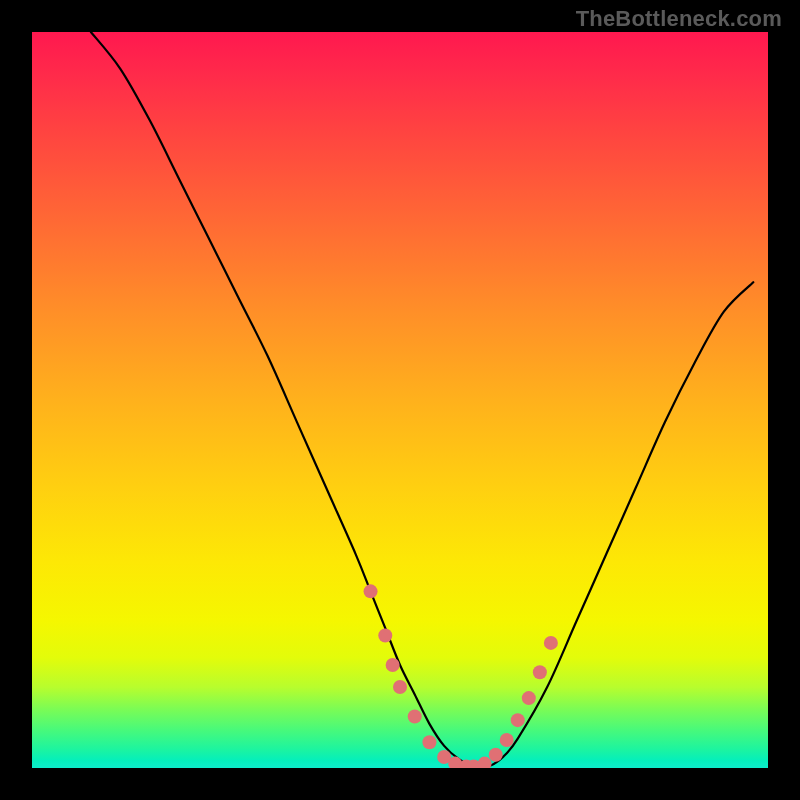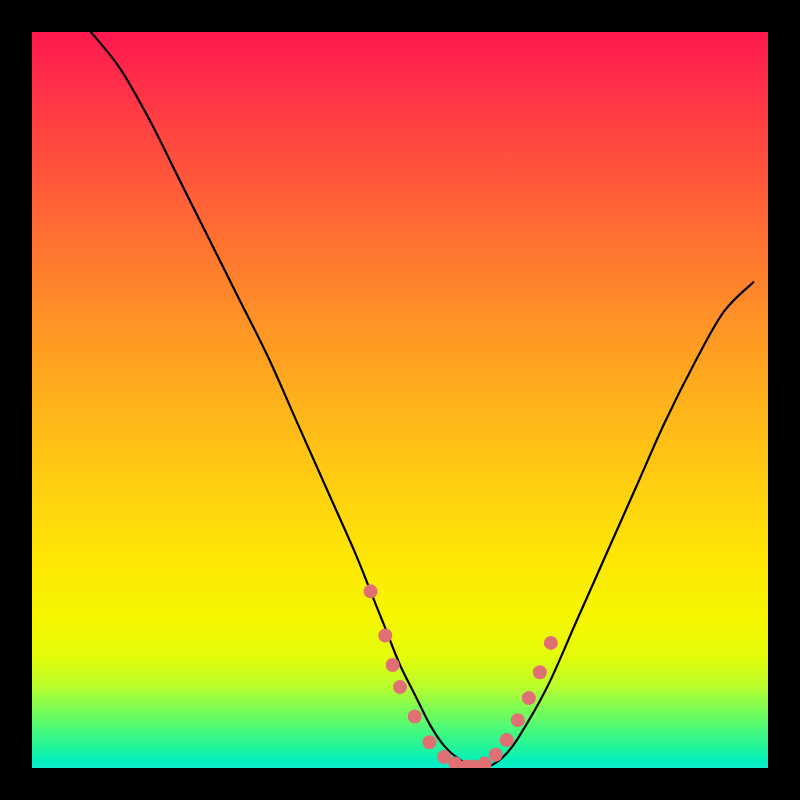--- a/index.html
+++ b/index.html
@@ -82,13 +82,14 @@
           <circle cx="452.64" cy="731.58" r="7" fill="#e07074"></circle>
           <circle cx="463.68" cy="722.75" r="7" fill="#e07074"></circle>
           <circle cx="474.72" cy="708.03" r="7" fill="#e07074"></circle>
           <circle cx="485.76" cy="688.16" r="7" fill="#e07074"></circle>
           <circle cx="496.80" cy="666.08" r="7" fill="#e07074"></circle>
           <circle cx="507.84" cy="640.32" r="7" fill="#e07074"></circle>
           <circle cx="518.88" cy="610.88" r="7" fill="#e07074"></circle>
         </g>
     </svg>
   </div>
+  <div class="watermark">TheBottleneck.com</div>
 </div>
 
 </body></html>

